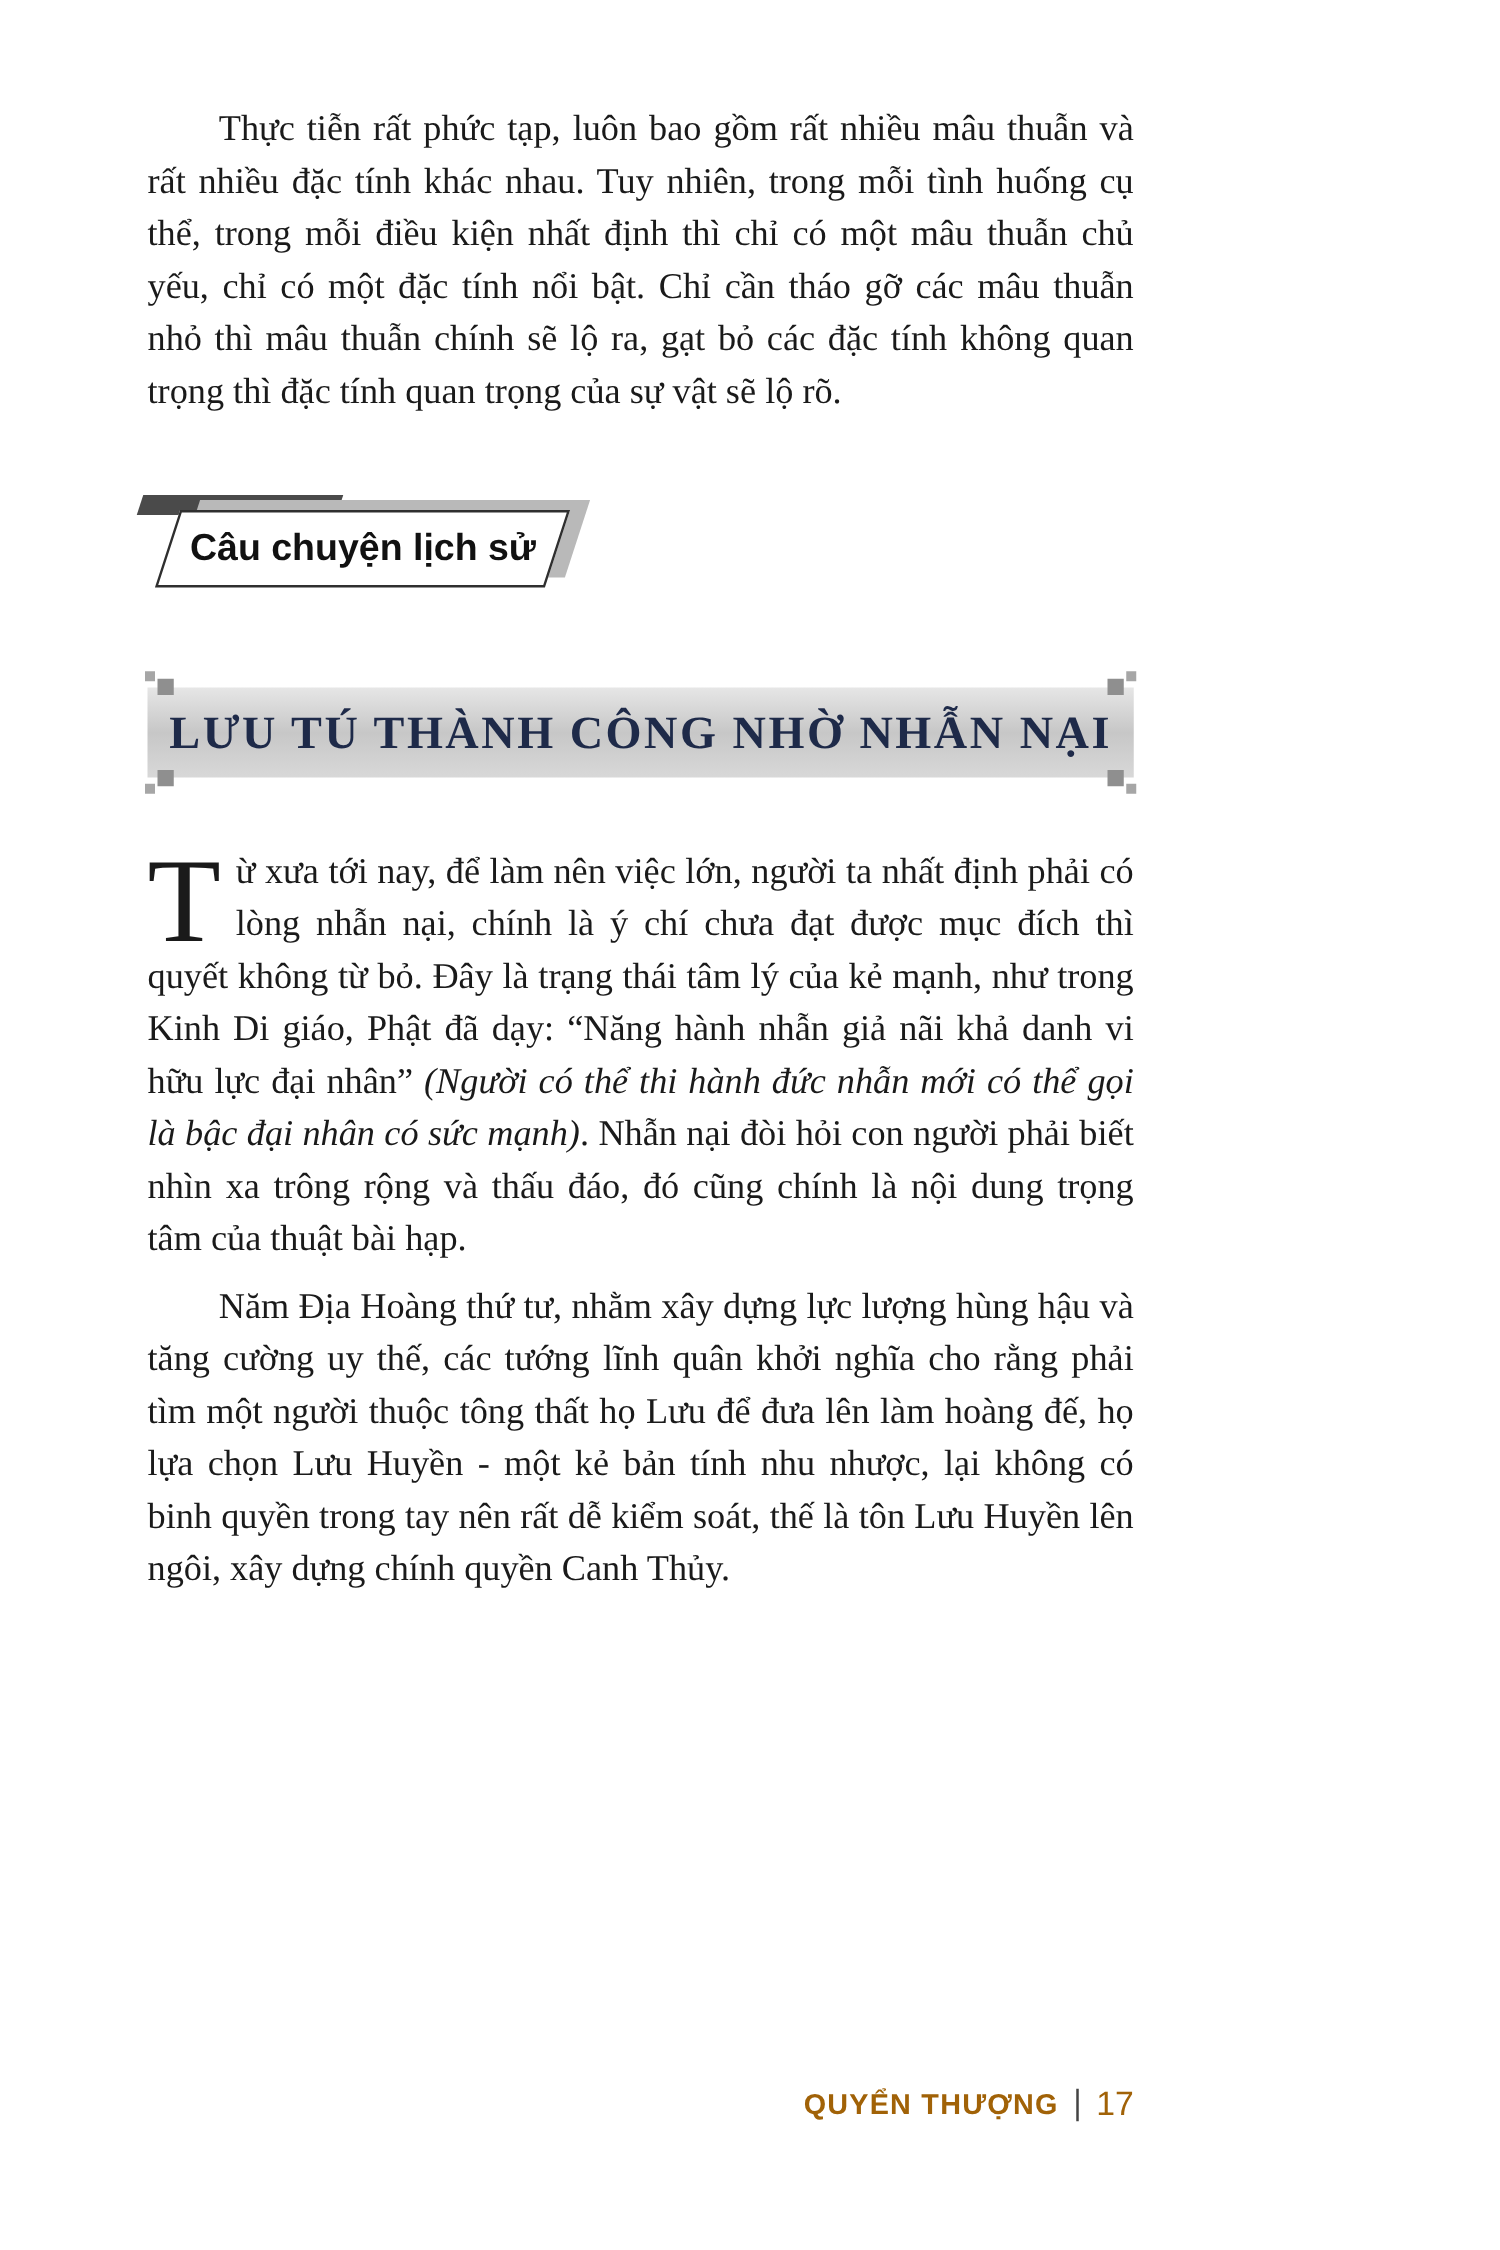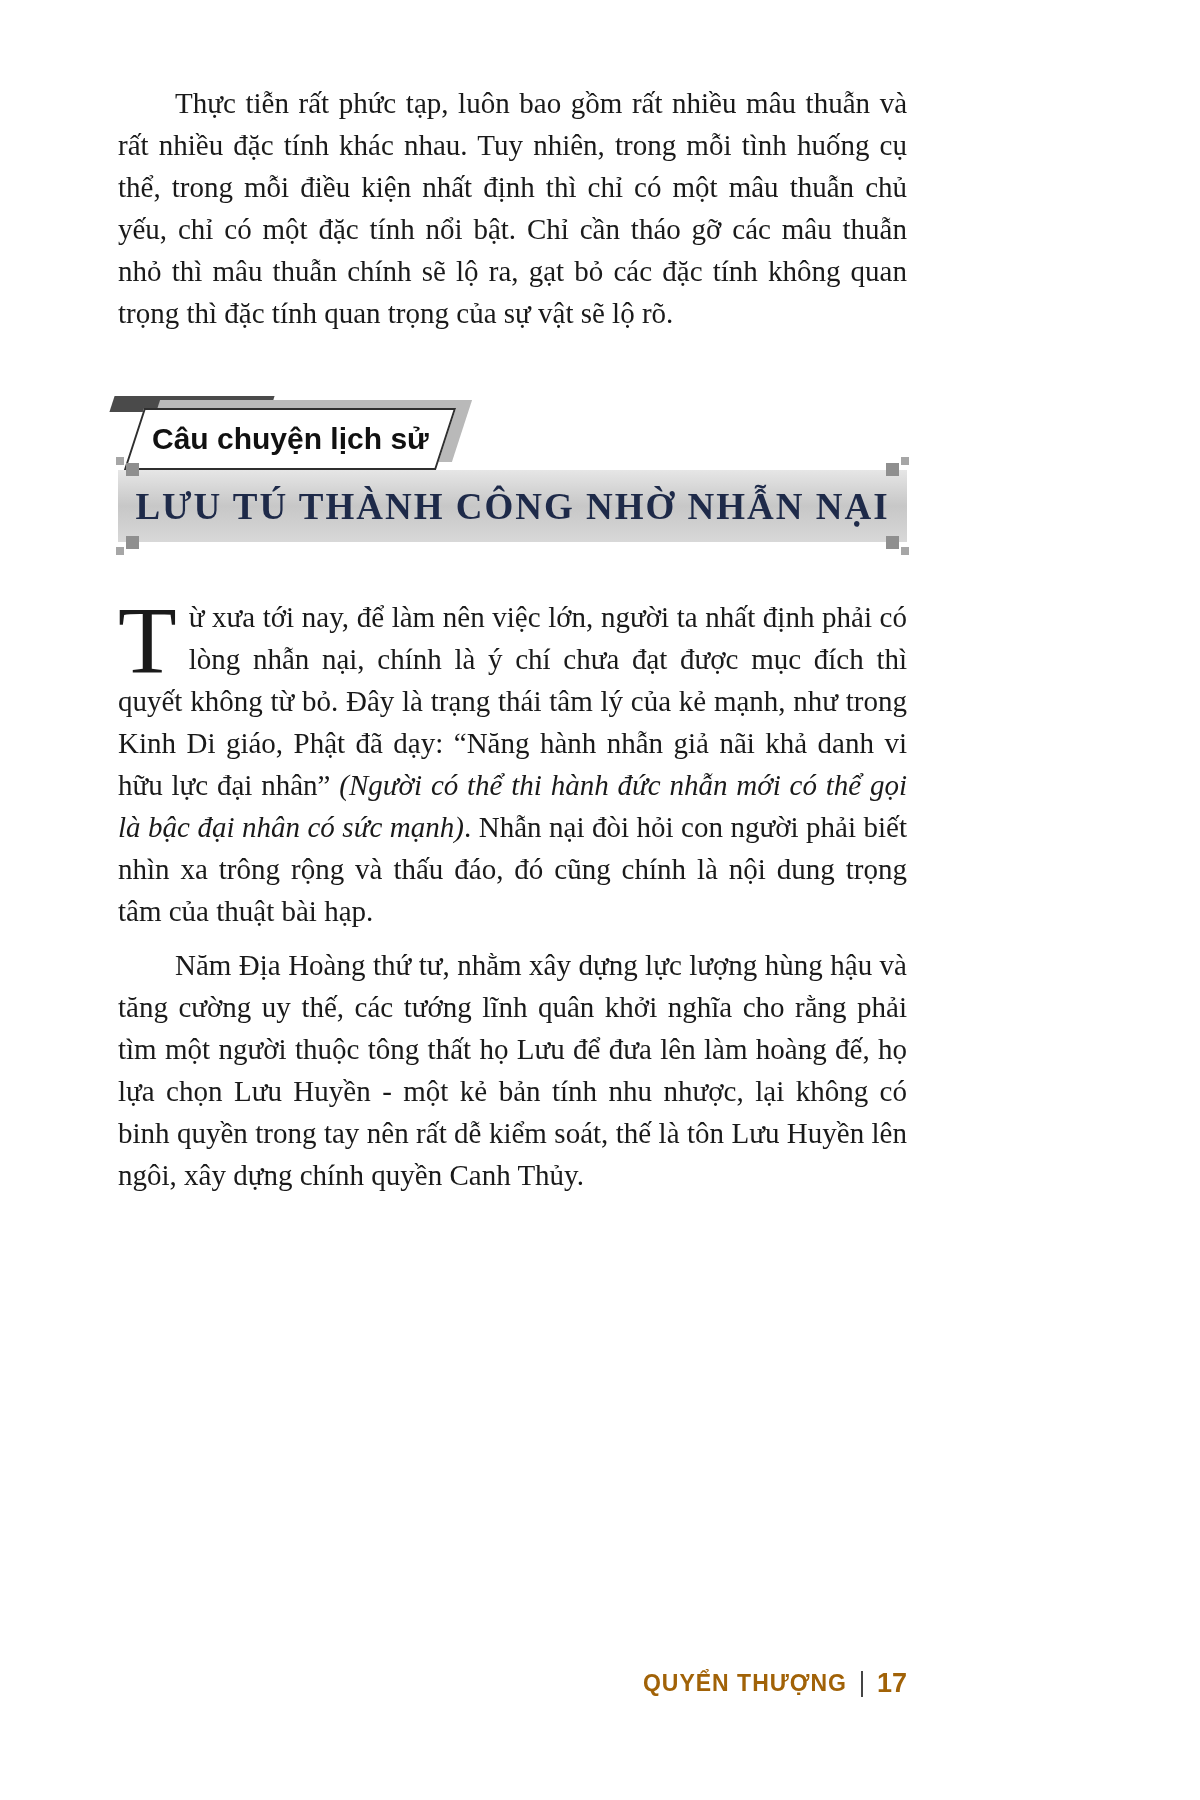--- a/index.html
+++ b/index.html
@@ -55,20 +55,21 @@
     transform:skewX(18deg);
     font-family:"Liberation Sans", sans-serif;
     font-weight:bold;
     font-size:30px;
     color:#111111;
     white-space:nowrap;
   }
   
   .title-banner {
     position:relative;
+    margin-top:80px;
     height:72px;
     background:linear-gradient(180deg,#e6e6e6 0%, #c7c7c7 50%, #d8d8d8 100%);
     display:flex; align-items:center; justify-content:center;
   }
   .corner-sq {
     position:absolute;
     width:13px; height:13px;
     background:#8f8f8f;
   }
   .sq-tl  { left:8px;  top:-7px; }
@@ -112,21 +113,21 @@
     letter-spacing:1px;
   }
   .footer .sep {
     display:inline-block;
     width:2px; height:26px;
     background:#444444;
     margin:0 14px;
   }
   .footer .pagenum {
     font-size:27px;
-    font-weight:bold;
+    font-weight:normal;
   }
 </style>
 </head>
 <body>
 
 <div class="page">
 
   <p class="para">Thực tiễn rất phức tạp, luôn bao gồm rất nhiều mâu thuẫn và rất nhiều đặc tính khác nhau. Tuy nhiên, trong mỗi tình huống cụ thể, trong mỗi điều kiện nhất định thì chỉ có một mâu thuẫn chủ yếu, chỉ có một đặc tính nổi bật. Chỉ cần tháo gỡ các mâu thuẫn nhỏ thì mâu thuẫn chính sẽ lộ ra, gạt bỏ các đặc tính không quan trọng thì đặc tính quan trọng của sự vật sẽ lộ rõ.</p>
 
   <div class="label-wrap">

